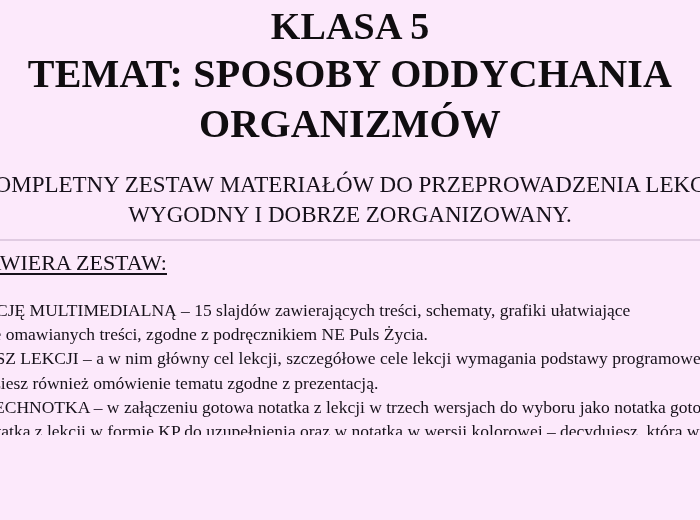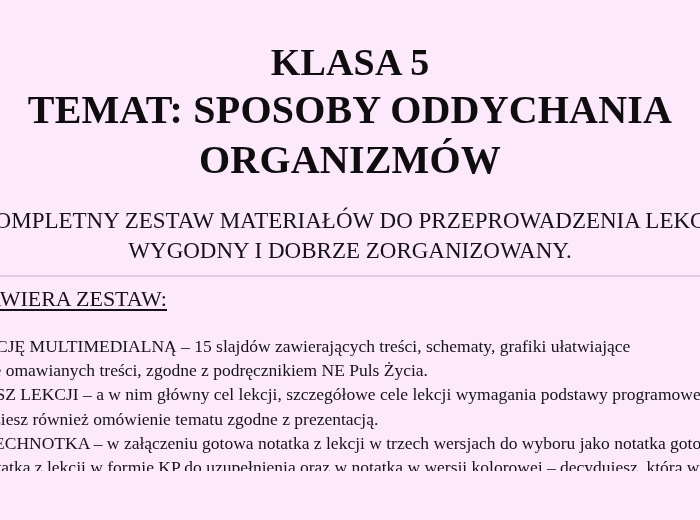--- a/index.html
+++ b/index.html
@@ -16,21 +16,20 @@
     color: #0c0a0c;
     -webkit-font-smoothing: antialiased;
   }
 
   .page {
     position: relative;
     width: 700px;
     height: 435px;
     background: #fce9fb;
     overflow: hidden;
-    margin-top: 36px;
   }
 
   
   .title-block {
     position: absolute;
     top: 0px;
     left: 50%;
     transform: translateX(-50%);
     width: 860px;               
     text-align: center;

